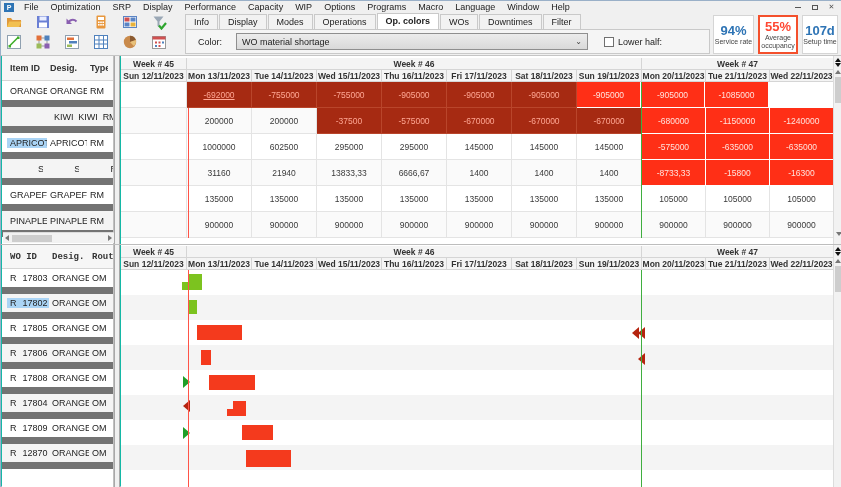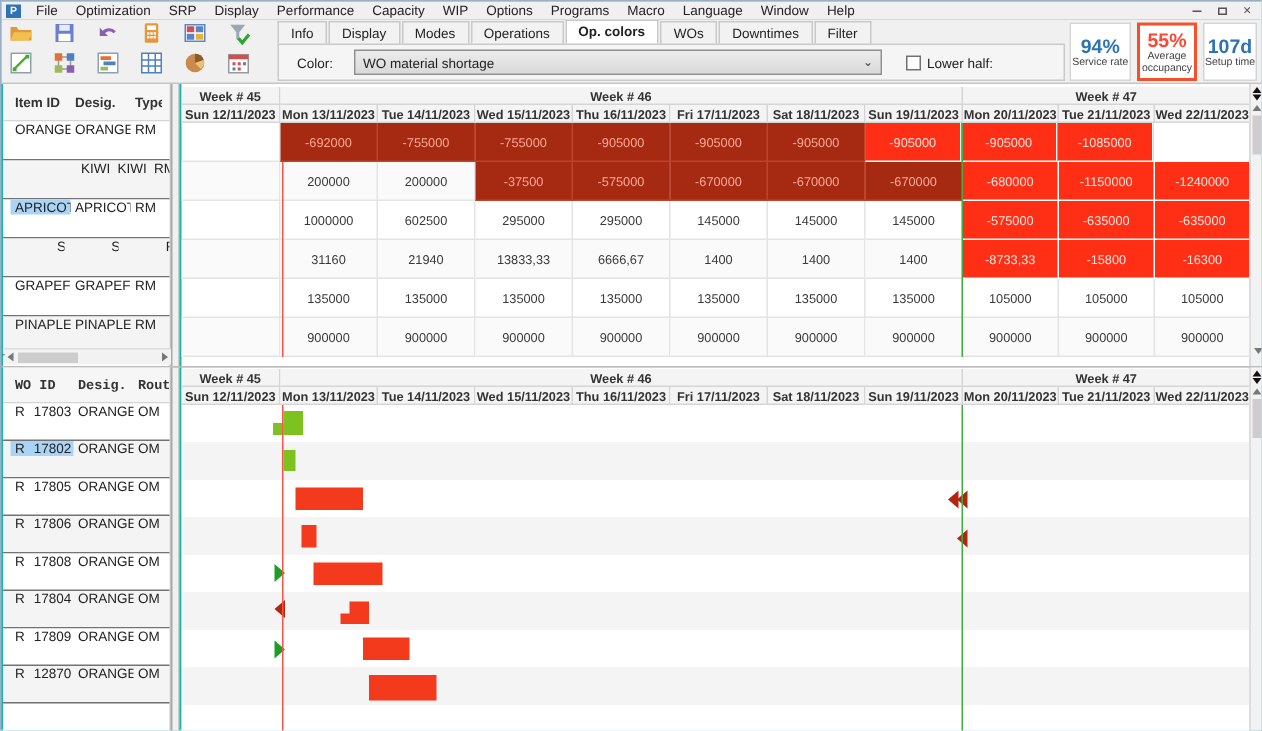--- a/index.html
+++ b/index.html
@@ -37,21 +37,21 @@
   .kpi .val { font-size:13px; font-weight:bold; line-height:14px; }
   .kpi .lbl { font-size:7px; color:#444; text-align:center; line-height:8px; }
   #kpi-service { left:712px; width:41px; }
   #kpi-occupancy { left:757px; width:40px; border:2px solid #f4502c; }
   #kpi-setup { left:801px; width:36px; }
   .blue { color:#2e74b5; } .redval { color:#ff4732; }
 
   
   .left-table { left:1px; width:112px; background:#fff; font-size:9px; color:#222; }
   .lt-header { display:flex; background:#f6f6f6; border-bottom:1px solid #d5d5d5; font-weight:bold; color:#333; }
-  .lt-row { display:flex; border-bottom:1px solid #737373; align-items:flex-start; }
+  .lt-row { display:flex; border-bottom:7px solid #737373; align-items:center; }
   .lt-cell { display:flex; align-items:center; padding-left:3px; overflow:hidden; white-space:nowrap; }
   .chipcol { width:5px; flex:none; }
   .selcell { background:#aad4f5; }
   .splitter { width:6px; background:#f0f0f0; border-left:1px solid #a8a8a8; border-right:1px solid #a8a8a8; }
 
   .grid-pane { left:120px; width:712px; overflow:hidden; background:#fff; }
   .tl-weekrow, .tl-dayrow { display:flex; height:12px; font-size:8.5px; font-weight:bold; color:#333; }
   .tl-cell { border-right:1px solid #d5d5d5; border-bottom:1px solid #d5d5d5; background:#f4f4f4; display:flex; align-items:center; justify-content:center; overflow:hidden; white-space:nowrap; flex:none; }
 
   .vrow { display:flex; height:26px; }
@@ -321,21 +321,21 @@
         <div class="tl-cell" style="width: 65px;">Fri 17/11/2023</div>
         <div class="tl-cell" style="width: 65px;">Sat 18/11/2023</div>
         <div class="tl-cell" style="width: 65px;">Sun 19/11/2023</div>
         <div class="tl-cell" style="width: 64px;">Mon 20/11/2023</div>
         <div class="tl-cell" style="width: 64px;">Tue 21/11/2023</div>
         <div class="tl-cell" style="width: 64px;">Wed 22/11/2023</div>
       </div>
     <div id="top-rows" style="position:relative;">
         <div class="vrow">
           <div class="vcell plain" style="width: 66px;"></div>
-          <div class="vcell dark" style="width: 65px;">-692000</div>
+          <div class="vcell dark" style="width: 65px; text-decoration: underline;">-692000</div>
           <div class="vcell dark" style="width: 65px;">-755000</div>
           <div class="vcell dark" style="width: 65px;">-755000</div>
           <div class="vcell dark" style="width: 65px;">-905000</div>
           <div class="vcell dark" style="width: 65px;">-905000</div>
           <div class="vcell dark" style="width: 65px;">-905000</div>
           <div class="vcell bright" style="width: 64px;">-905000</div>
           <div class="vcell bright" style="width: 64px;">-905000</div>
           <div class="vcell bright" style="width: 64px;">-1085000</div>
         </div>
         <div class="vrow">

